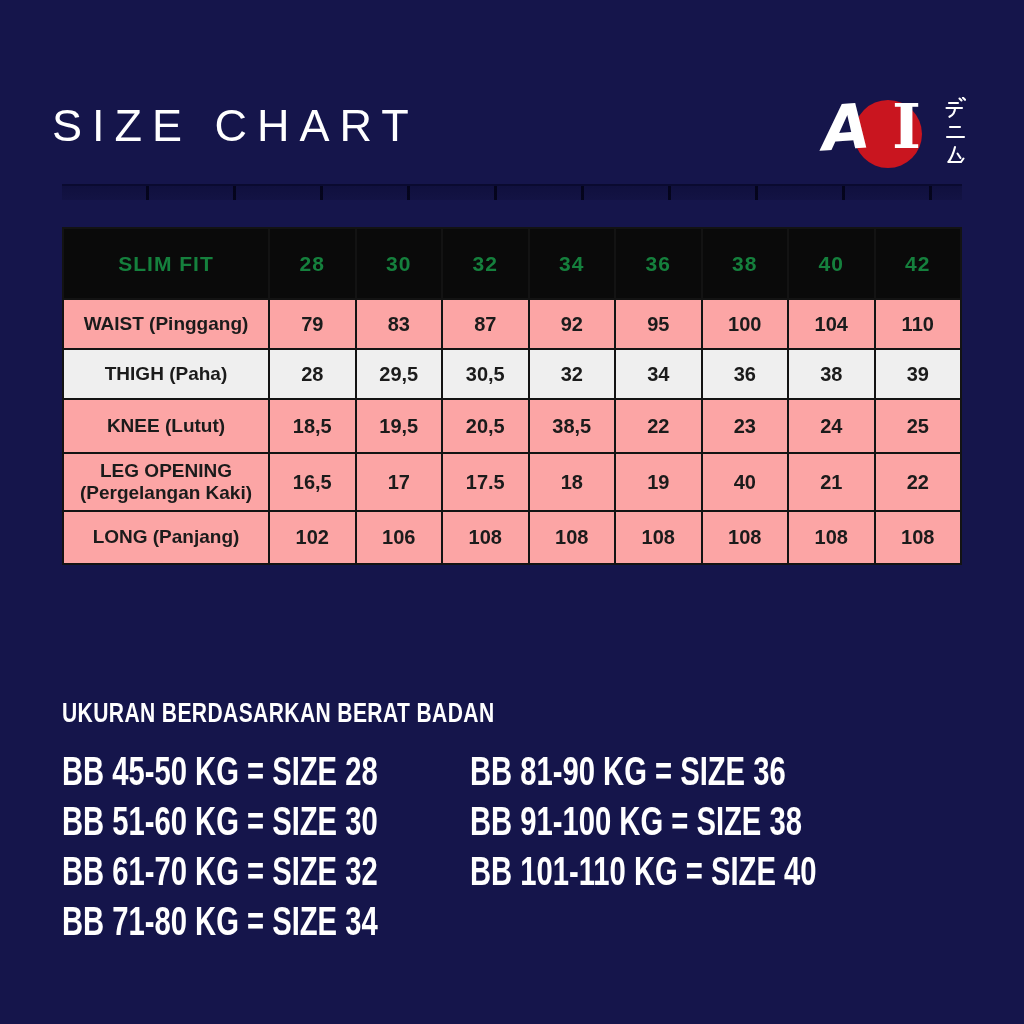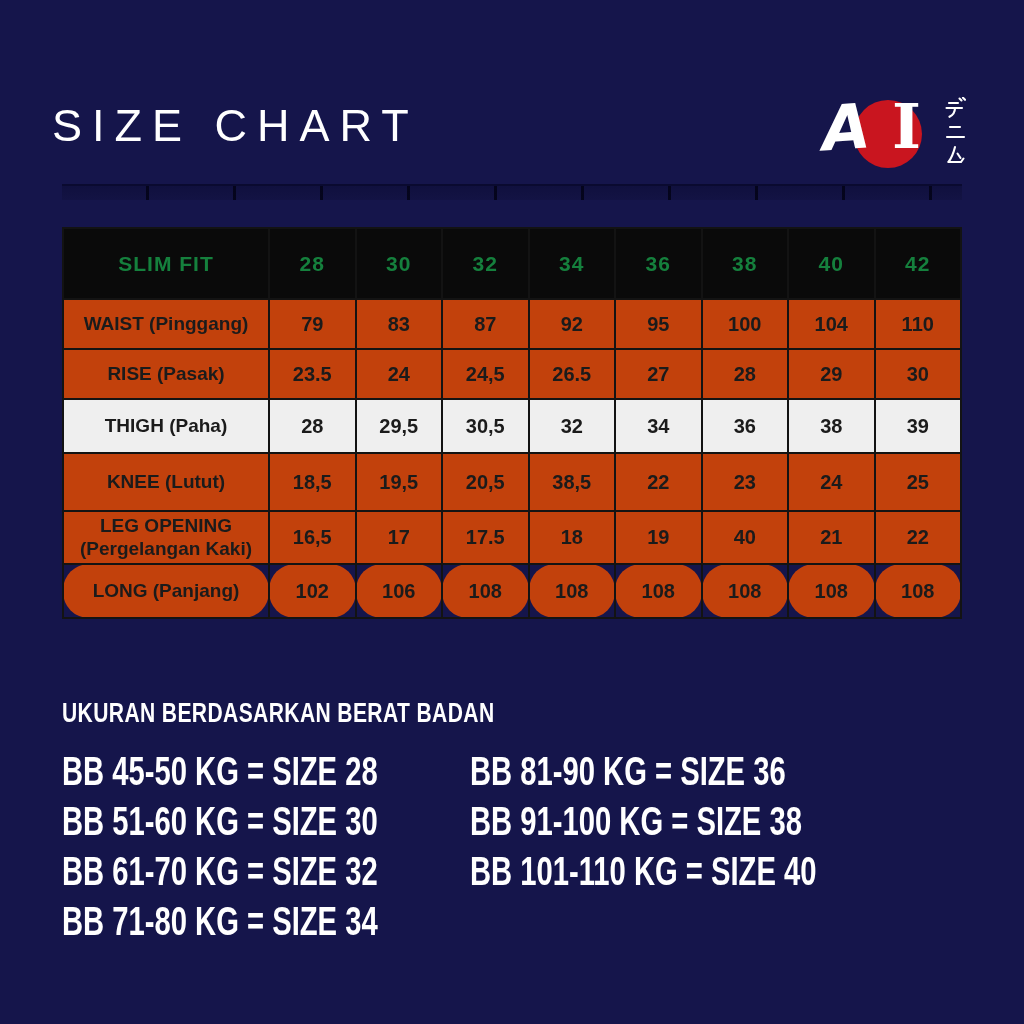--- a/index.html
+++ b/index.html
@@ -51,21 +51,21 @@
   }
   .size-table th, .size-table td {
     border:2px solid #131313; text-align:center; vertical-align:middle;
     padding:0;
   }
   .size-table thead th {
     background:#0A0A0A; color:#15803d; height:69px;
     font-size:21px; font-weight:bold; letter-spacing:1px;
   }
   .size-table tbody td {
-    background:#c2410c; color:#1B1B1B; font-size:20px; font-weight:bold;
+    background:#fca5a5; color:#1B1B1B; font-size:20px; font-weight:bold;
   }
   .size-table tbody td:first-child { font-size:19px; line-height:1.18; }
   .size-table tbody tr.shaded td { background:#EFEFEF;text-align:center; }
   .size-table tbody tr:nth-child(1) td { height:48px; }
   .size-table tbody tr:nth-child(2) td { height:48px; }
   .size-table tbody tr:nth-child(3) td { height:52px; }
   .size-table tbody tr:nth-child(4) td { height:56px; }
   .size-table tbody tr:nth-child(5) td { height:51px; }
   .size-table tbody tr:nth-child(6) td { height:52px;border-radius:26px; }
 
@@ -147,31 +147,20 @@
           <td>WAIST (Pinggang)</td>
           <td>79</td>
           <td>83</td>
           <td>87</td>
           <td>92</td>
           <td>95</td>
           <td>100</td>
           <td>104</td>
           <td>110</td>
         </tr>
-        <tr>
-          <td>RISE (Pasak)</td>
-          <td>23.5</td>
-          <td>24</td>
-          <td>24,5</td>
-          <td>26.5</td>
-          <td>27</td>
-          <td>28</td>
-          <td>29</td>
-          <td>30</td>
-        </tr>
         <tr class="shaded">
           <td>THIGH (Paha)</td>
           <td>28</td>
           <td>29,5</td>
           <td>30,5</td>
           <td>32</td>
           <td>34</td>
           <td>36</td>
           <td>38</td>
           <td>39</td>

